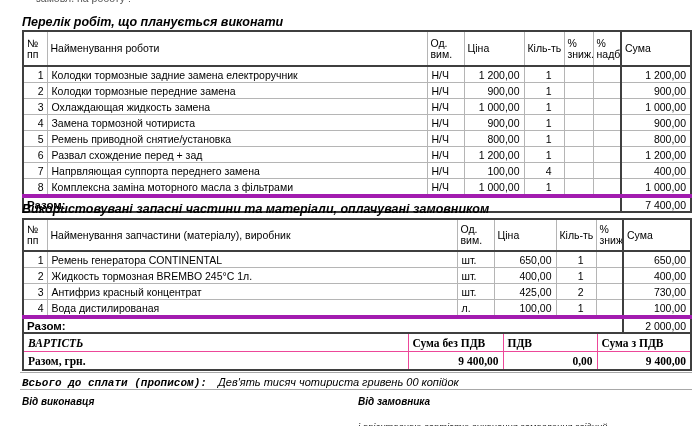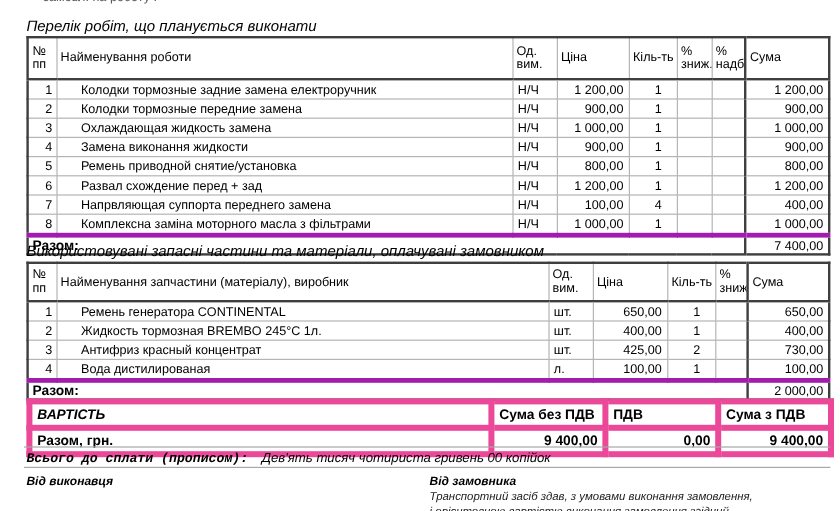--- a/index.html
+++ b/index.html
@@ -2,48 +2,48 @@
 <html><head>
 <meta charset="utf-8">
 <style>
   html,body { margin:0; padding:0; background:#fff; }
   .doc {
     position:relative; width:700px; height:426px; overflow:hidden;
     background:#ffffff; color:#000;
     font-family:"Liberation Sans", sans-serif; font-size:10.5px;
   }
   .clip-line { position:absolute; color:#555; line-height:12px; white-space:nowrap; }
-  .section-title { position:absolute; font-style:italic; font-weight:normal; font-size:12.5px; white-space:nowrap; }
+  .section-title { position:absolute; font-style:italic; font-weight:bold; font-size:12.5px; white-space:nowrap; }
 
   table { border-collapse:collapse; table-layout:fixed; width:668px; position:absolute; left:22px; }
   td, th { overflow:hidden; padding:0; font-weight:normal; font-size:10.5px; }
 
   
   .items { border:2px solid #3f3f3f; }
   .items thead th {
     border:1px solid #b5b5b5; border-bottom:2px solid #3f3f3f;
     text-align:left; vertical-align:middle; padding-left:3px; line-height:11px;
   }
   .items tbody td { border:1px solid #b5b5b5; height:15px; vertical-align:middle; white-space:nowrap; }
   .items tfoot td { border-top:4px solid #a21caf; height:13px; vertical-align:middle; }
   .t1 thead th { height:33px; }
   .t2 thead th { height:30px; }
   .c-num  { text-align:right; padding-right:3px; }
-  .c-name { text-align:left;  padding-left:20px; }
+  .c-name { text-align:left;  padding-left:4px; }
   .c-unit { text-align:left;  padding-left:4px; }
   .c-price{ text-align:right; padding-right:4px; }
   .c-qty  { text-align:right; padding-right:12px; }
   .c-sum  { text-align:right; padding-right:4px; }
   .sum-col{ border-left:2px solid #3f3f3f !important; }
   .total-label { font-weight:bold; font-size:11.5px; padding-left:3px; text-align:left; }
   .nw { white-space:nowrap; }
 
   
   .t3 { border:2px solid #3f3f3f; font-weight:bold; }
-  .t3 td { border:5px solid #ec4899; height:17px; vertical-align:middle; font-weight:bold; font-size:11.5px; }
+  .t3 td { border:1px solid #ec4899; height:17px; vertical-align:middle; font-weight:bold; font-size:11.5px;font-family:Liberation Serif, serif; }
   .t3 .lbl { padding-left:4px; text-align:left; }
   .t3 .val { padding-right:4px; text-align:right; }
   .t3 .cost-title { font-style:italic; }
 
   .rule { position:absolute; left:20px; width:672px; height:1px; background:#a8a8a8; }
   .pay-line { position:absolute; left:22px; top:376px; white-space:nowrap; font-size:11px; }
   .pay-label { display:inline-block; width:193px; font-style:italic; font-weight:bold;font-family:Liberation Mono, monospace; }
   .pay-words { font-style:italic; }
   .sig { position:absolute; font-style:italic; font-weight:bold; font-size:10px; white-space:nowrap; }
   .note { position:absolute; font-style:italic; font-size:9.5px; color:#222; line-height:11px; white-space:nowrap; }
@@ -110,21 +110,21 @@
           <td class="c-unit">Н/Ч</td>
           <td class="c-price">1 000,00</td>
           <td class="c-qty">1</td>
           <td></td>
           <td></td>
           <td class="c-sum sum-col">1 000,00</td>
         </tr>
 
         <tr>
           <td class="c-num">4</td>
-          <td class="c-name">Замена виконання жидкости</td>
+          <td class="c-name">Замена тормозной чотириста</td>
           <td class="c-unit">Н/Ч</td>
           <td class="c-price">900,00</td>
           <td class="c-qty">1</td>
           <td></td>
           <td></td>
           <td class="c-sum sum-col">900,00</td>
         </tr>
 
         <tr>
           <td class="c-num">5</td>
@@ -279,16 +279,15 @@
   <div class="pay-line">
     <span class="pay-label">Всього до сплати (прописом):</span>
     <span class="pay-words">Дев'ять тисяч чотириста гривень 00 копійок</span>
   </div>
 
   <div class="rule" style="top:389px;"></div>
 
   <div class="sig" style="top:396px; left:22px;">Від виконавця</div>
   <div class="sig" style="top:396px; left:358px;">Від замовника</div>
 
-  <div class="note" style="top:409px; left:358px;">Транспортний засіб здав, з умовами виконання замовлення,</div>
   <div class="note" style="top:421px; left:358px;">і орієнтовною вартістю виконання замовлення згідний</div>
 
 </div>
 
 </body></html>

